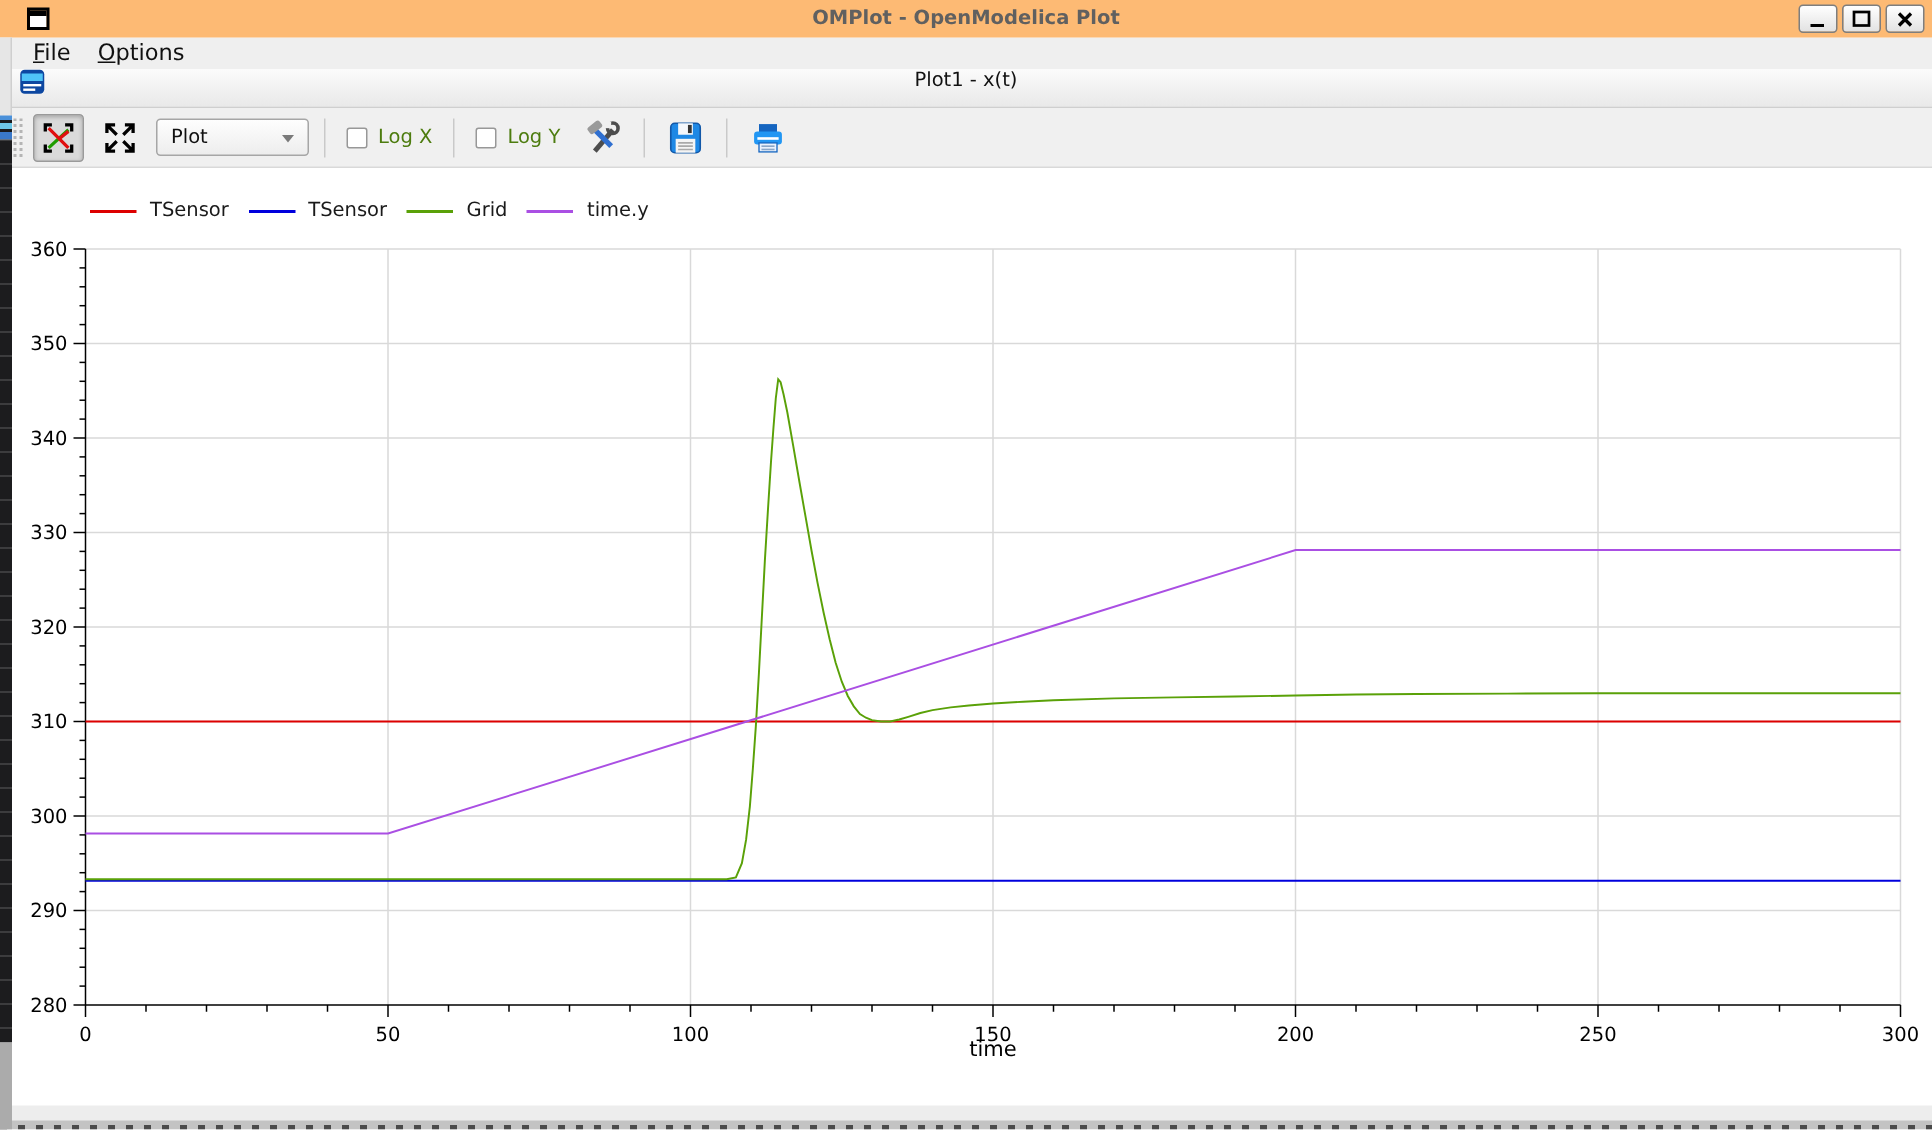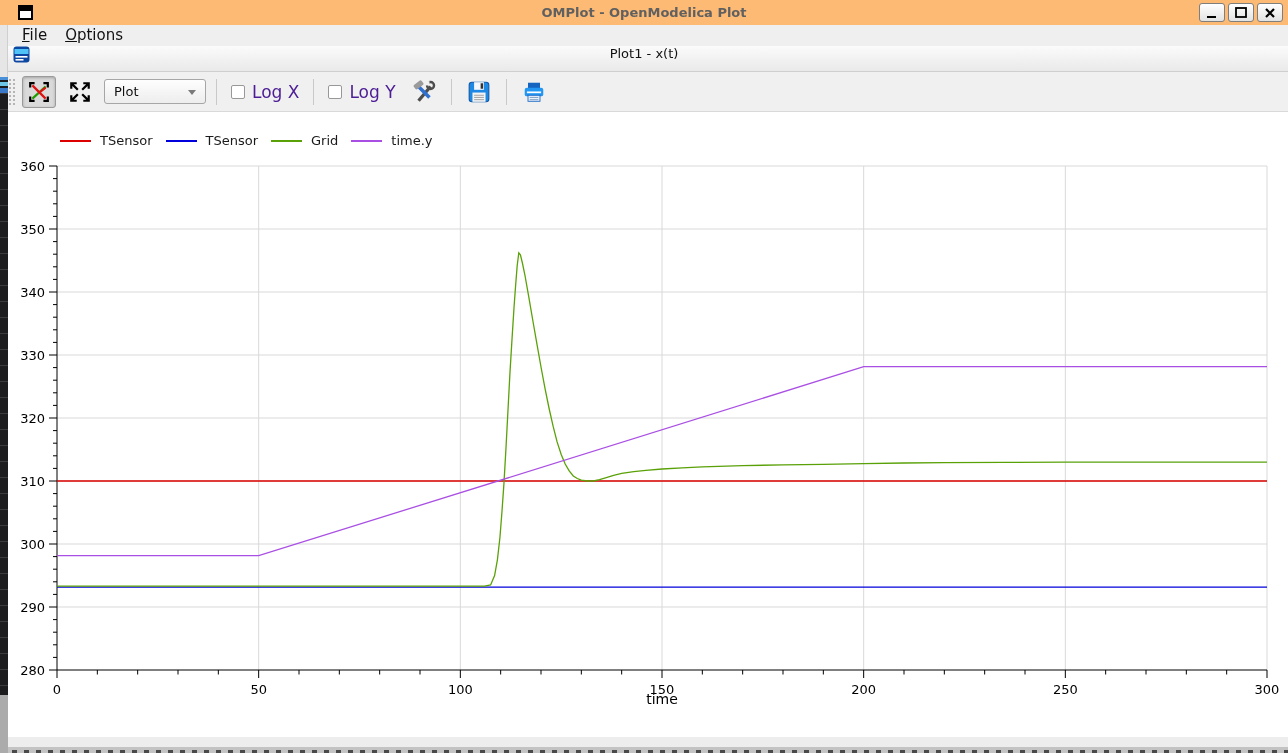--- a/index.html
+++ b/index.html
@@ -35,21 +35,21 @@
                                  repeating-linear-gradient(180deg, #b5b5b5 0 2px, transparent 2px 4px);
                background-size: 2px 100%, 2px 100%; background-position: 0 0, 4px 0; background-repeat: no-repeat; }
   .tbtn { width: 34px; height: 32px; display: flex; align-items: center; justify-content: center; border-radius: 3px; }
   .tbtn.pressed { background: #dadada; border: 1px solid #9a9a9a; box-shadow: inset 0 1px 3px rgba(0,0,0,.25); }
   .tb-sep { width: 1px; height: 26px; background: #c9c9c9; margin: 0 3px; }
   .combo { width: 102px; height: 25px; border: 1px solid #a6a6a6; border-radius: 3px;
            background: linear-gradient(#fefefe, #ededed); display: flex; align-items: center;
            padding: 0 9px; font-size: 13px; color: #111; position: relative; }
   .combo-arrow { position: absolute; right: 9px; top: 10px; width: 0; height: 0;
                  border-left: 4px solid transparent; border-right: 4px solid transparent; border-top: 5px solid #7a7a7a; }
-  .checkwrap { display: flex; align-items: center; gap: 7px; font-size: 17px; color: #4c1d95; padding: 0 4px; }
+  .checkwrap { display: flex; align-items: center; gap: 7px; font-size: 13px; color: #4d7c0f; padding: 0 4px; }
   .checkbox { width: 14px; height: 14px; border: 1px solid #989898; border-radius: 2px; background: #fff; }
 
   
   .plotwrap { position: relative; height: 625px; background: #fff; }
   .chart-svg { position: absolute; left: 0; top: 0; }
   .legend { position: absolute; top: 21px; left: 60px; display: flex; align-items: center; font-size: 13px; color: #1a1a1a; }
   .legend .entry { display: flex; align-items: center; margin-right: 13px; }
   .legend .swatch { width: 31px; border-top: 2px solid #000; margin-right: 9px; }
   text.tick { font-family: "DejaVu Sans", sans-serif; font-size: 13px; fill: #000; }
   text.xlabel { font-family: "DejaVu Sans", sans-serif; font-size: 14px; fill: #000; }

